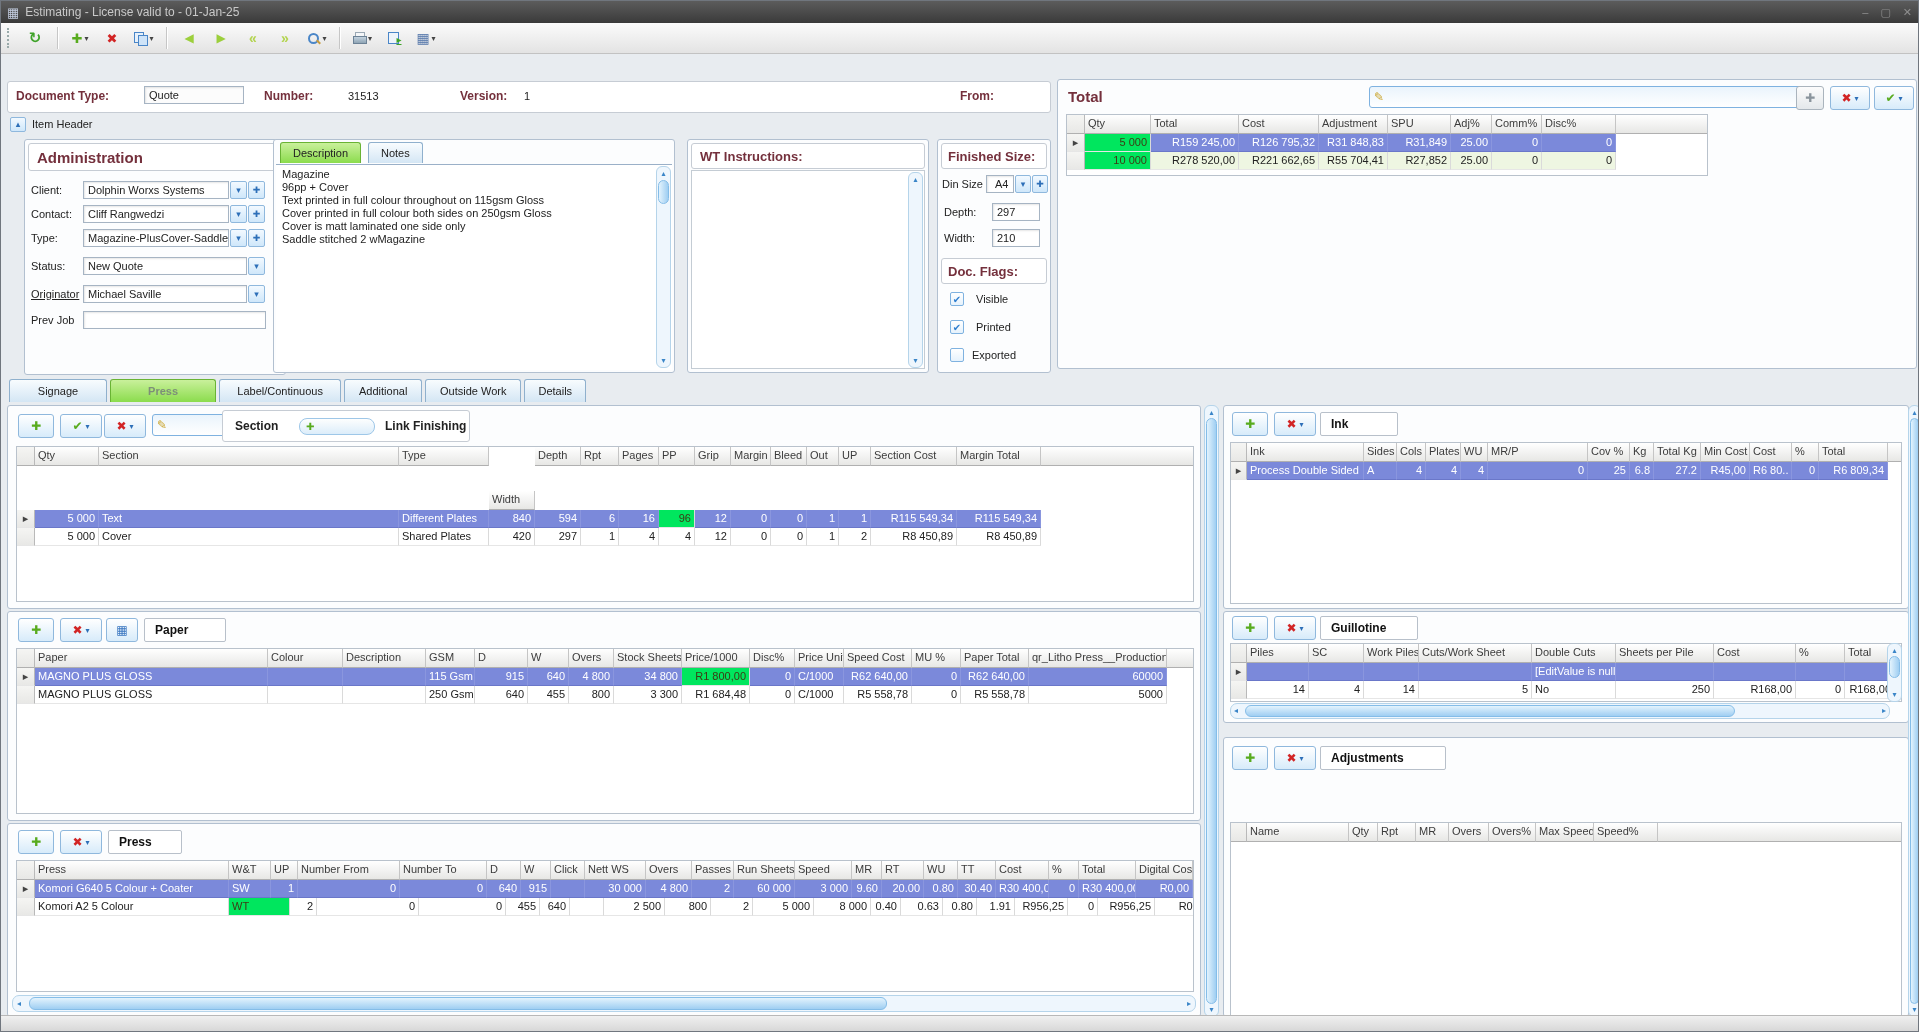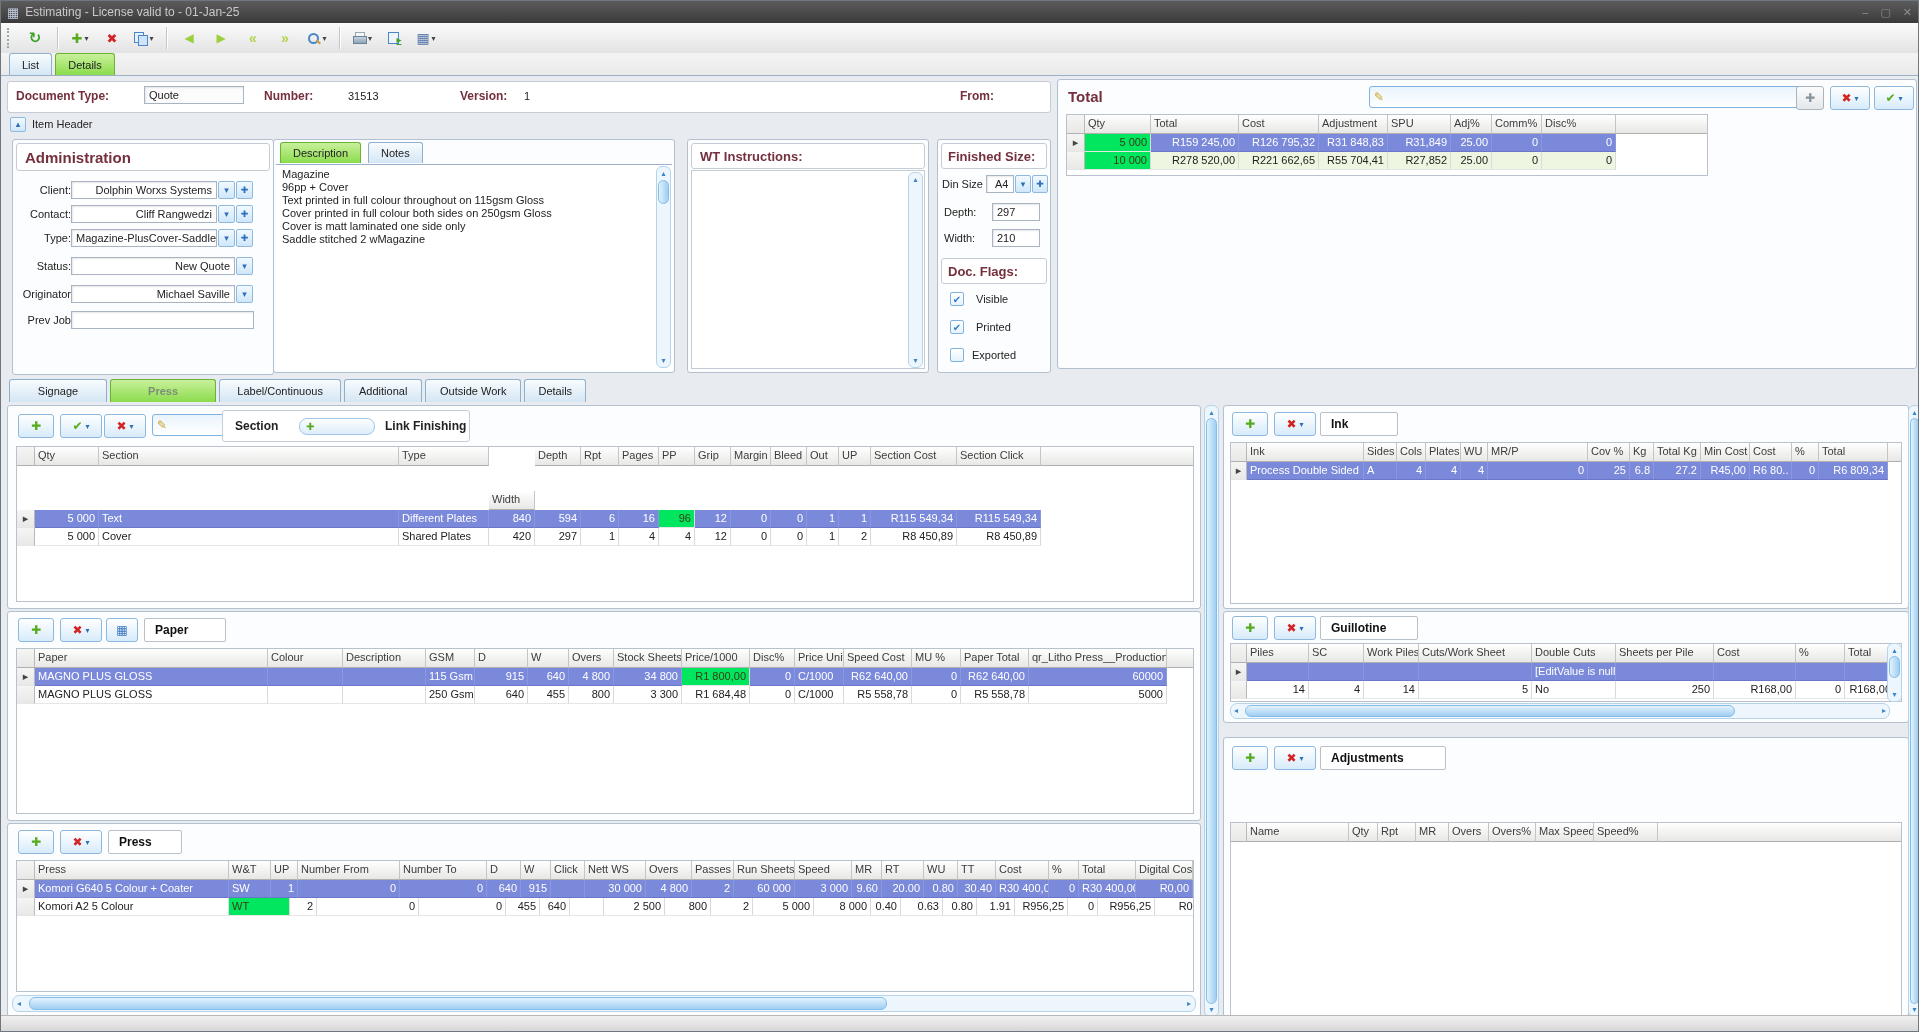--- a/index.html
+++ b/index.html
@@ -172,24 +172,20 @@
           <i></i>
           <u>▸</u>
         </span>
       </span>
     <span class="tbtn">
         <span class="ico-calc">▦</span>
         <span class="dd">▾</span>
       </span>
   </div>
 
-  <div class="maintabs">
-    <span class="tab">List</span>
-    <span class="tab active">Details</span>
-  </div>
 
   <div class="whitebox" style="left:6px;top:80px;width:1042px;height:30px;">
     <span class="abs heading" style="left:8px;top:7px;font-size:12px;">Document Type:</span>
     <span class="abs fbox" style="left:136px;top:4px;width:100px;background:#fcfcfc;">Quote</span>
     <span class="abs heading" style="left:256px;top:7px;font-size:12px;">Number:</span>
     <span class="abs" style="left:340px;top:8px;">31513</span>
     <span class="abs heading" style="left:452px;top:7px;font-size:12px;">Version:</span>
     <span class="abs" style="left:516px;top:8px;">1</span>
     <span class="abs heading" style="left:952px;top:7px;font-size:12px;">From:</span>
   </div>
@@ -249,21 +245,21 @@
       </div>
   </div>
 
   <div class="abs" style="left:8px;top:114px;height:18px;display:flex;align-items:center;gap:6px;">
     <span class="sbtn" style="width:16px;height:15px;">
         <span>▴</span>
       </span>
     <span>Item Header</span>
   </div>
 
-  <div class="panel" style="left:11px;top:138px;width:260px;height:234px;text-align:right;">
+  <div class="panel" style="left:23px;top:138px;width:260px;height:234px;">
     <div class="whitebox" style="left:3px;top:3px;width:252px;height:26px;">
       <span class="abs heading" style="left:8px;top:5px;font-size:15px;">Administration</span>
     </div>
     <div class="fieldrow" style="left:6px;top:40px;width:248px;">
       <span class="flabel" style="width:52px;">Client:</span>
       <span class="fbox" style="width:146px;">Dolphin Worxs Systems</span>
       <span class="sbtn">
           <span>▾</span>
         </span>
       <span class="sbtn">
@@ -291,21 +287,21 @@
         </span>
     </div>
     <div class="fieldrow" style="left:6px;top:116px;width:248px;">
       <span class="flabel" style="width:52px;">Status:</span>
       <span class="fbox" style="width:164px;">New Quote</span>
       <span class="sbtn">
           <span>▾</span>
         </span>
     </div>
     <div class="fieldrow" style="left:6px;top:144px;width:248px;">
-      <span class="flabel" style="width:52px;">Originator</span>
+      <span class="flabel" style="width:52px;text-decoration:underline;">Originator</span>
       <span class="fbox" style="width:164px;">Michael Saville</span>
       <span class="sbtn">
           <span>▾</span>
         </span>
     </div>
     <div class="fieldrow" style="left:6px;top:170px;width:248px;">
       <span class="flabel" style="width:52px;">Prev Job</span>
       <span class="fbox" style="width:183px;"></span>
     </div>
   </div>
@@ -435,21 +431,21 @@
           <div class="tcell" style="width: 46px;">Depth</div>
           <div class="tcell" style="width: 38px;">Rpt</div>
           <div class="tcell" style="width: 40px;">Pages</div>
           <div class="tcell" style="width: 36px;">PP</div>
           <div class="tcell" style="width: 36px;">Grip</div>
           <div class="tcell" style="width: 40px;">Margin</div>
           <div class="tcell" style="width: 36px;">Bleed</div>
           <div class="tcell" style="width: 32px;">Out</div>
           <div class="tcell" style="width: 32px;">UP</div>
           <div class="tcell" style="width: 86px;">Section Cost</div>
-          <div class="tcell" style="width: 84px;">Section Click</div>
+          <div class="tcell" style="width: 84px;">Margin Total</div>
           <div class="tcell fill"></div>
         </div>
         <div class="trow sel">
           <div class="tcell marker" style="width: 18px;">▸</div>
           <div class="tcell ar" style="width: 64px;">5 000</div>
           <div class="tcell" style="width: 300px;">Text</div>
           <div class="tcell" style="width: 90px;">Different Plates</div>
           <div class="tcell ar" style="width: 46px;">840</div>
           <div class="tcell ar" style="width: 46px;">594</div>
           <div class="tcell ar" style="width: 38px;">6</div>

